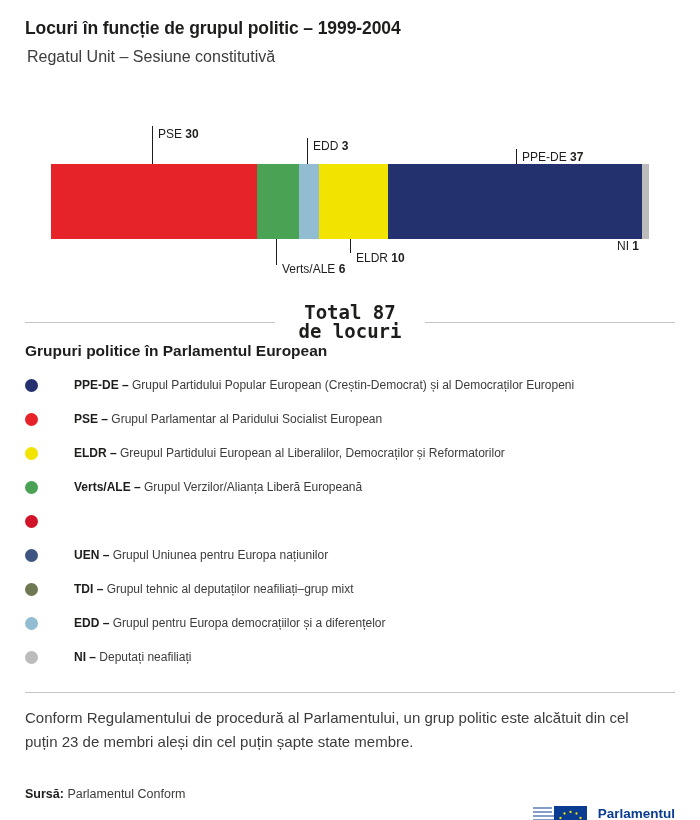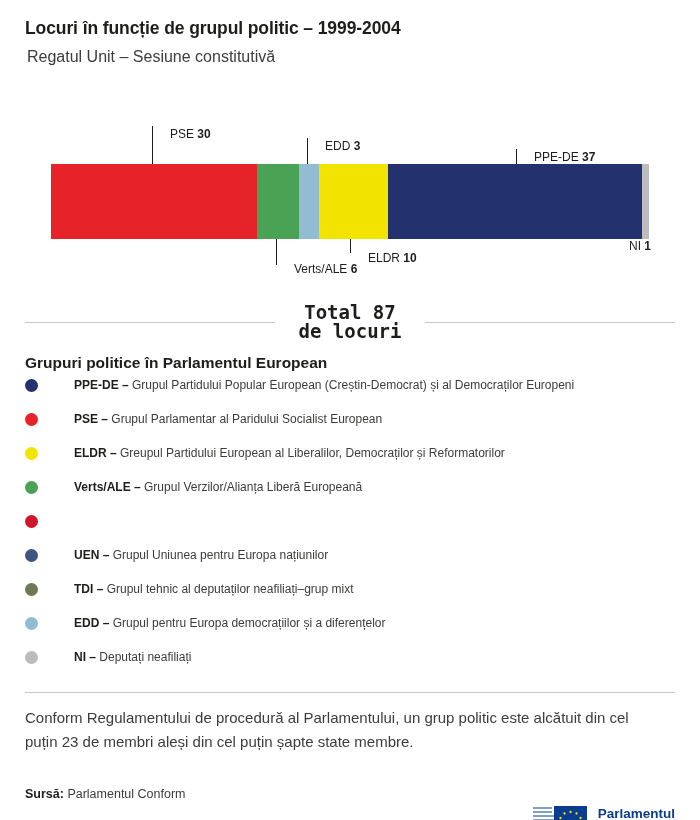--- a/index.html
+++ b/index.html
@@ -48,21 +48,20 @@
     display: flex;
   }
   .seg { height: 75px; }
 
   
   .callout {
     position: absolute;
     font-size: 12px;
     color: #1d1d1b;
     white-space: nowrap;
-    margin-left: 12px;
   }
   .callout b { font-weight: bold; }
   .leader {
     position: absolute;
     background: #1d1d1b;
     width: 1px;
   }
 
   
   .total-wrap {
@@ -93,21 +92,20 @@
   }
 
   
   .legend-title {
     position: absolute;
     left: 25px;
     top: 342px;
     font-size: 15.5px;
     font-weight: bold;
     color: #1d1d1b;
-    margin-top: 12px;
   }
   .legend {
     position: absolute;
     left: 25px;
     top: 368px;
     width: 650px;
   }
   .legend-row {
     display: flex;
     align-items: center;

